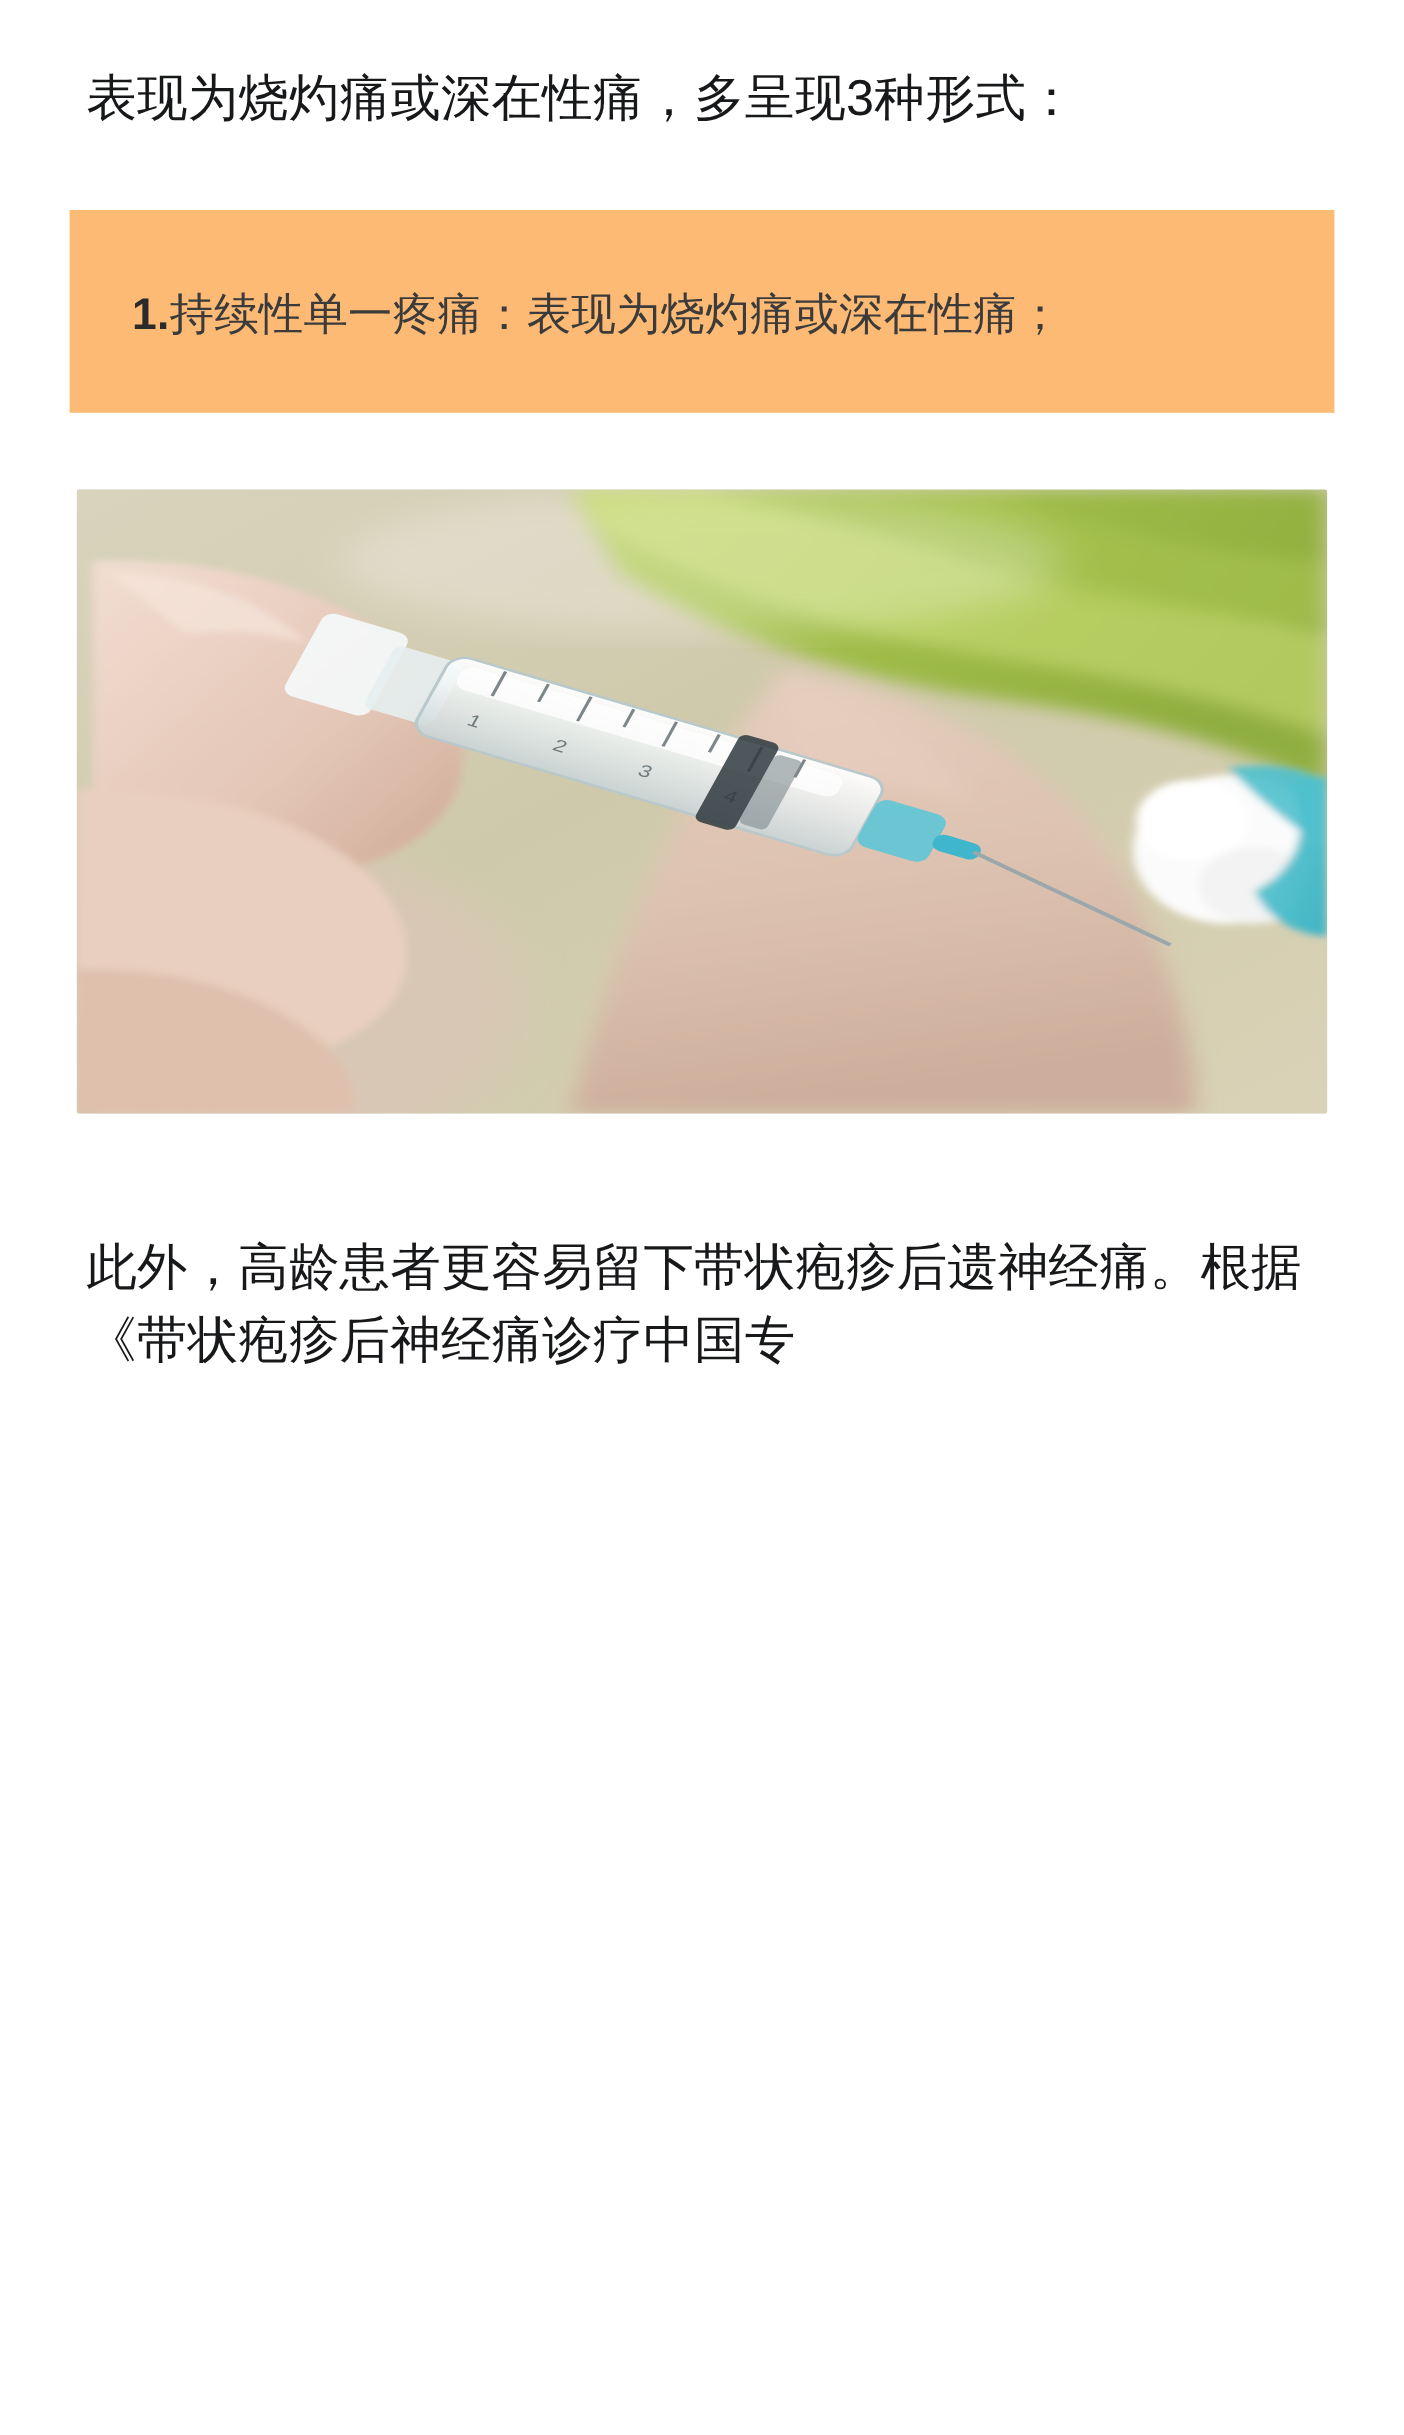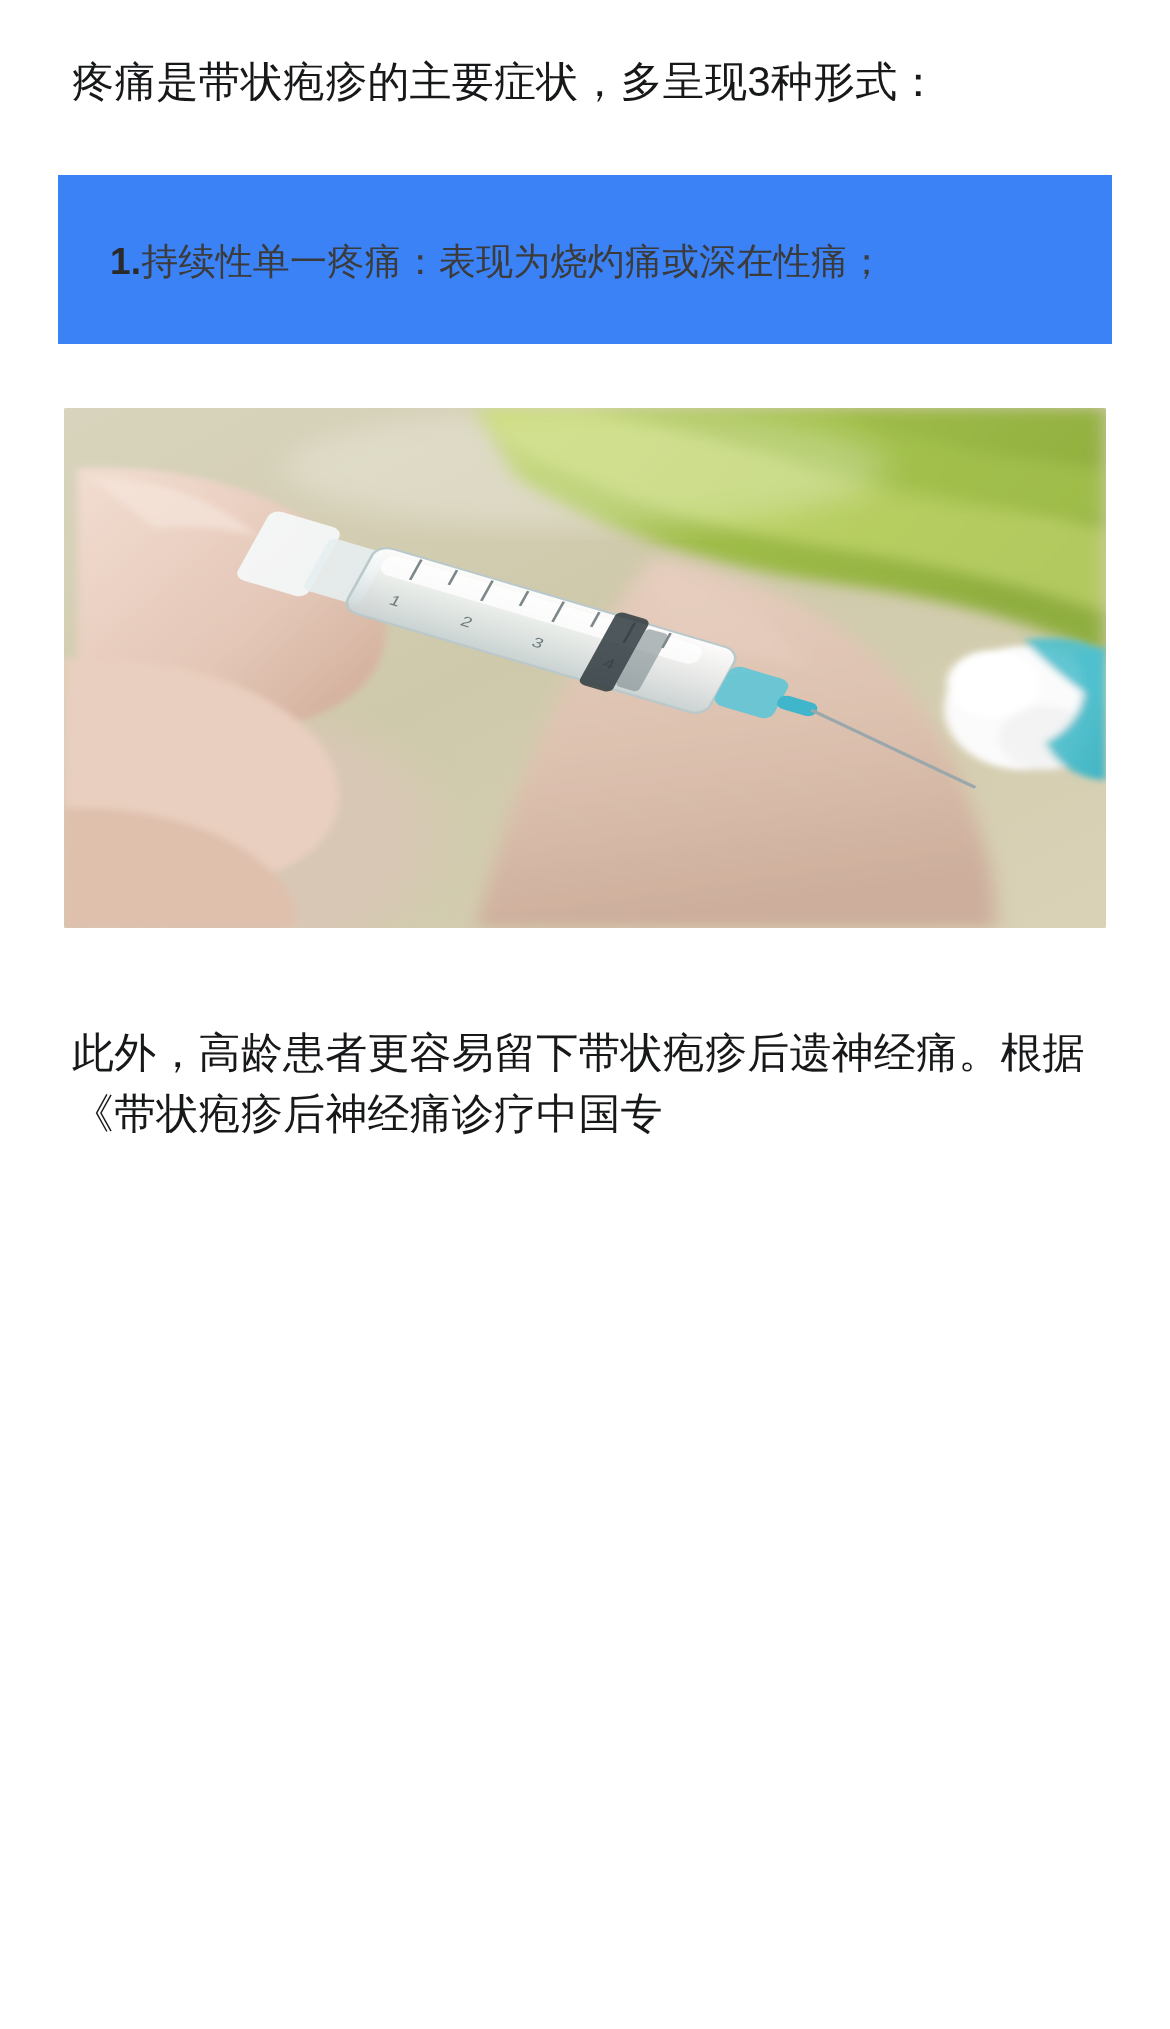--- a/index.html
+++ b/index.html
@@ -24,21 +24,21 @@
   .lead {
     font-size: 42px;
     line-height: 1.45;
     color: #17181a;
     padding: 10px 72px 0 72px;
     letter-spacing: 0.2px;
     font-weight: 400;
   }
   .callout {
     margin: 62px 58px 0 58px;
-    background: #3b82f6;
+    background: #fdba74;
     padding: 58px 52px 54px 52px;
     box-sizing: border-box;
   }
   .callout .item {
     font-size: 37px;
     line-height: 1.55;
     color: #3b3b3b;
     margin: 0 0 34px 0;
     letter-spacing: 0.2px;
   }
@@ -68,29 +68,28 @@
     display: block;
     width: 100%;
     height: 100%;
   }
   .tail {
     font-size: 42px;
     line-height: 1.45;
     color: #17181a;
     padding: 56px 64px 20px 72px;
     letter-spacing: 0.2px;
-    font-family: Liberation Mono, monospace;
   }
 </style>
 </head>
 <body>
 
 <div class="page">
 
-  <p class="lead">疼痛是带状疱疹的主要症状，多呈现3种形式：</p>
+  <p class="lead">表现为烧灼痛或深在性痛，多呈现3种形式：</p>
 
   <section class="callout">
     <p class="item">
       <span class="num">1.</span><span>持续性单一疼痛：表现为烧灼痛或深在性痛；</span>
     </p>
   </section>
 
   <figure class="figure">
     <svg viewBox="0 0 760 520" preserveAspectRatio="none">
       <defs>

